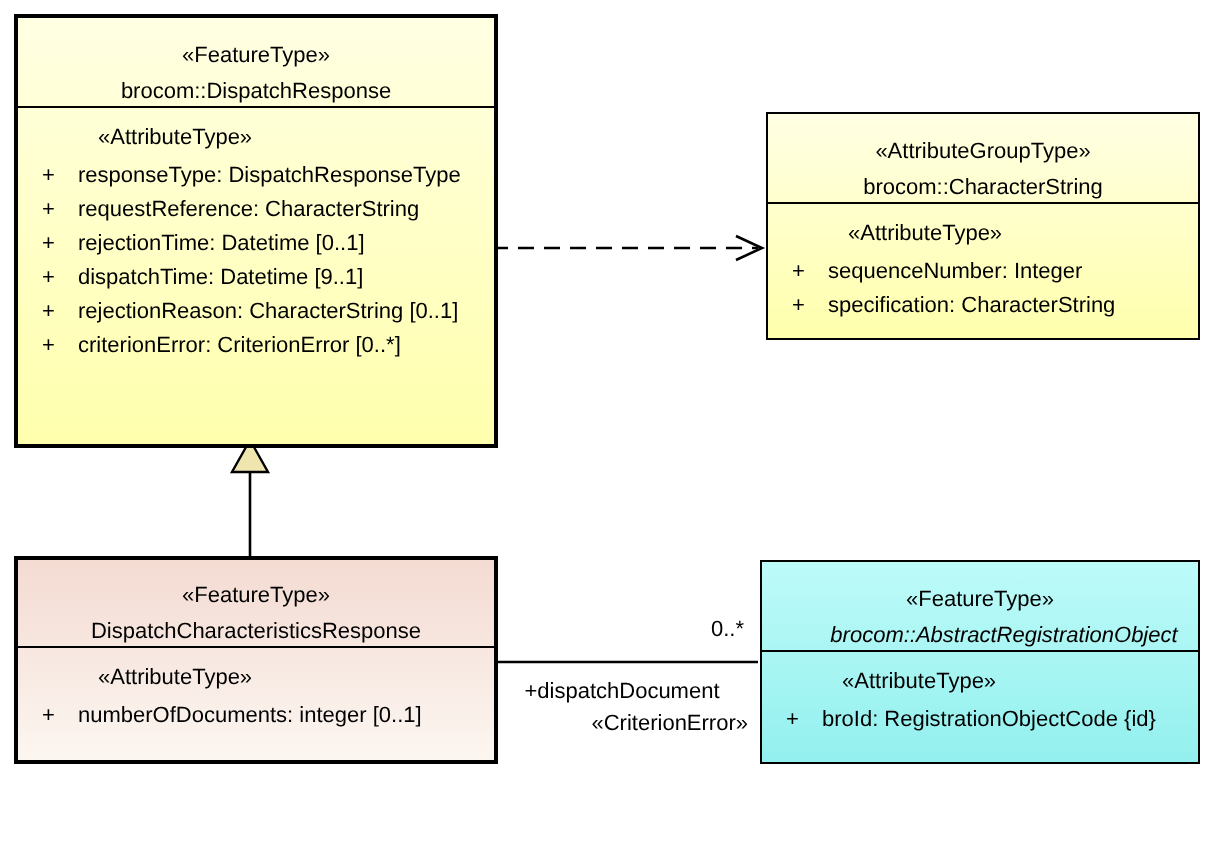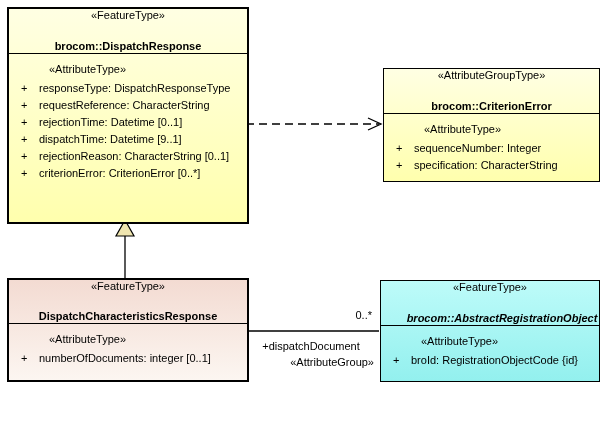--- a/index.html
+++ b/index.html
@@ -26,40 +26,40 @@
     color: #000;
     font-size: 11px;
   }
   .yellow { background: linear-gradient(180deg, var(--yellow-top, #FFFFE3), var(--yellow-bottom, #FFFFAD)); }
   .pink   { background: linear-gradient(180deg, var(--pink-top, #F3DBD2), var(--pink-bottom, #FCF6F1)); }
   .cyan   { background: linear-gradient(180deg, var(--cyan-top, #BDFBF9), var(--cyan-bottom, #93F0EE)); }
 
   .hdr {
     display: flex;
     flex-direction: column;
-    justify-content: space-between;
+    justify-content: flex-end;
     align-items: center;
     gap: 5px;
     border-bottom: 1px solid var(--border, #000);
     line-height: 13px;
   }
-  .cls-name { font-weight: bold; }
+  .cls-name { font-weight: normal; }
   .abstract .cls-name { font-style: italic; margin-left: 24px; }
 
   .body { padding: 8px 4px 4px 12px; }
   .sect-label { line-height: 15px; margin-bottom: 3px; margin-left: 28px; }
   .attr { display: flex; line-height: 17px; }
   .vis { width: 18px; flex: none; }
   .attr-text { white-space: nowrap; text-align: right; }
   .group-label { margin-top: 9px; }
 
   #box-a { left: 7px;   top: 7px;   width: 238px; height: 213px; border: 2px solid var(--border, #000); }
   #box-a .hdr { height: 44px; }
 
-  #box-b { left: 383px; top: 68px;  width: 215px; height: 112px; border: 1px solid var(--border, #000); }
+  #box-b { left: 383px; top: 56px;  width: 215px; height: 112px; border: 1px solid var(--border, #000); }
   #box-b .hdr { height: 44px; }
 
   #box-c { left: 7px;   top: 278px; width: 238px; height: 100px; border: 2px solid var(--border, #000); }
   #box-c .hdr { height: 43px; }
 
   #box-d { left: 380px; top: 280px; width: 218px; height: 100px; border: 1px solid var(--border, #000); }
   #box-d .hdr { height: 44px; }
 
   .conn-label {
     position: absolute;
@@ -117,21 +117,21 @@
       <div class="attr">
         <span class="vis">+</span>
         <span class="attr-text">criterionError: CriterionError [0..*]</span>
       </div>
     </div>
   </div>
 
   <div class="uml-box yellow" id="box-b">
     <div class="hdr">
       <div class="stereo">«AttributeGroupType»</div>
-      <div class="cls-name">brocom::CriterionError</div>
+      <div class="cls-name">brocom::CharacterString</div>
     </div>
     <div class="body">
       <div class="sect-label">«AttributeType»</div>
       <div class="attr">
         <span class="vis">+</span>
         <span class="attr-text">sequenceNumber: Integer</span>
       </div>
       <div class="attr">
         <span class="vis">+</span>
         <span class="attr-text">specification: CharacterString</span>
@@ -162,15 +162,15 @@
       <div class="sect-label">«AttributeType»</div>
       <div class="attr">
         <span class="vis">+</span>
         <span class="attr-text">broId: RegistrationObjectCode {id}</span>
       </div>
     </div>
   </div>
 
   <div class="conn-label" id="lbl-mult">0..*</div>
   <div class="conn-label" id="lbl-role">+dispatchDocument</div>
-  <div class="conn-label" id="lbl-stereo">«AttributeGroup»</div>
+  <div class="conn-label" id="lbl-stereo">«CriterionError»</div>
 
 </div>
 
 </body></html>

